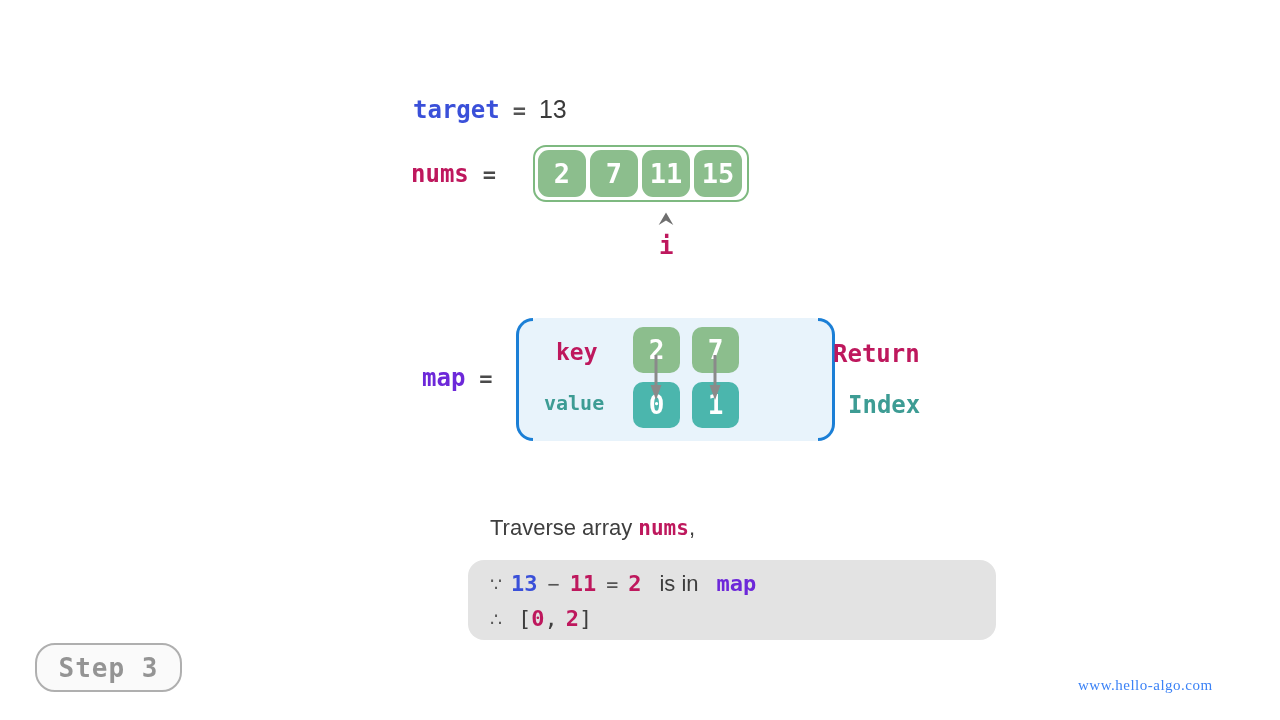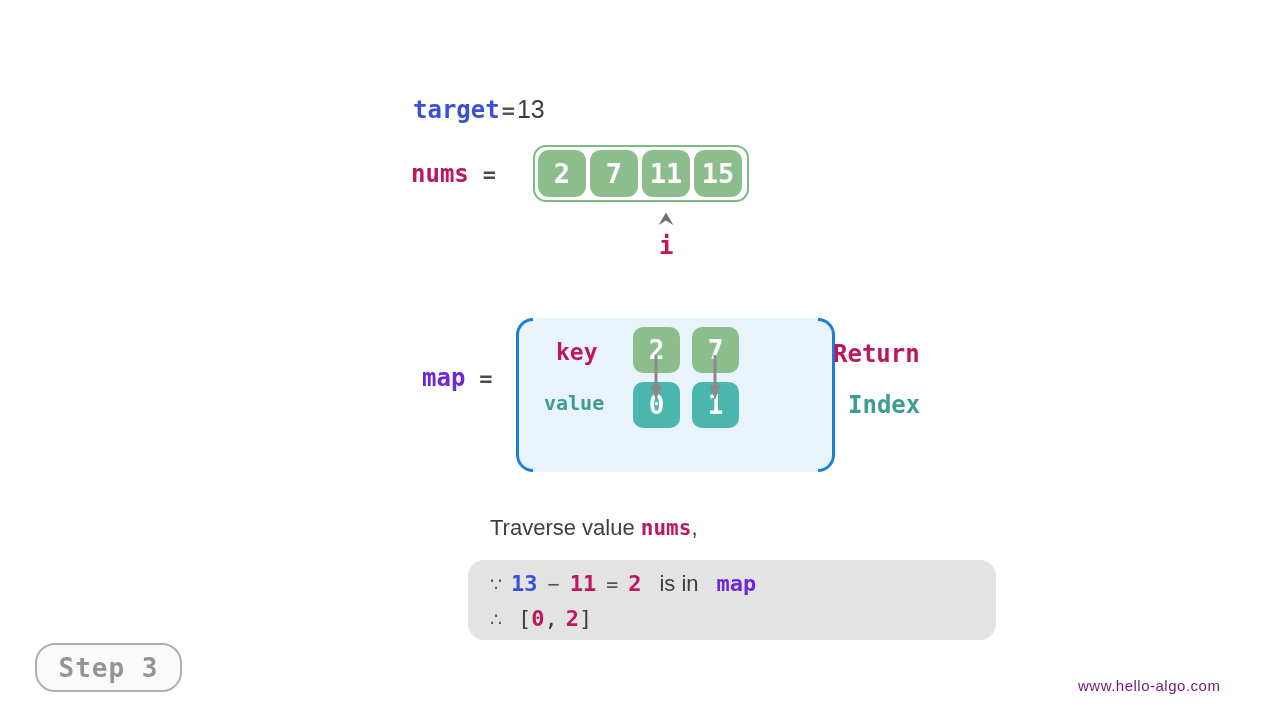--- a/index.html
+++ b/index.html
@@ -8,40 +8,40 @@
             font-family:"Liberation Sans", sans-serif; }
   .row { position:absolute; display:flex; align-items:baseline; }
 
   .mono-b { font-family:"DejaVu Sans Mono", monospace; font-weight:bold; }
   .kw-blue { color:#3A50D9; }
   .az-blue { color:#6d28d9; }
   .grn     { color:#be185d; }
   .teal    { color:#3D9C94; }
 
   
-  .target-row { gap:2px; font-size:24px; }
+  .target-row { gap:13px; font-size:24px; }
   .target-row .eq { font-family:"DejaVu Sans Mono", monospace; font-weight:bold; color:#555; font-size:22px; }
   .target-val { color:#3A3A3A; font-size:25px; }
 
   
   .assign-label { gap:14px; font-size:24px; }
   .assign-label .eq { font-family:"DejaVu Sans Mono", monospace; font-weight:bold; color:#4A4A4A; font-size:22px; }
 
   .nums-array { position:absolute; left:533px; top:145px; width:216px; height:57px;
                 border:2px solid #7EB980; border-radius:13px; background:#fff;
                 display:flex; gap:4px; padding:3px; }
   .cell { display:flex; align-items:center; justify-content:center;
           font-family:"DejaVu Sans Mono", monospace; font-weight:bold; color:#ffffff; }
   .nums-array .cell { width:48px; height:47px; border-radius:11px; background:#8CBE8D; font-size:27px; }
 
   .caret-svg { position:absolute; left:658px; top:212px; }
   .pointer-i { position:absolute; left:659px; top:232px; font-size:24px; }
 
   
-  .map-box { position:absolute; left:518px; top:318px; width:315px; height:154px;
+  .map-box { position:absolute; left:518px; top:318px; width:315px; height:123px;
              background:#E8F3FB; border-radius:20px; }
   .bracket { position:absolute; top:0; bottom:0; width:17px; border:3px solid #1B7FD6; }
   .bracket-left  { left:-2px;  border-right:none; border-radius:20px 0 0 20px; }
   .bracket-right { right:-2px; border-left:none;  border-radius:0 20px 20px 0; }
 
   .key-label   { position:absolute; left:38px; top:21px; font-size:23px; }
   .value-label { position:absolute; left:26px; top:73px; font-size:20px; }
 
   .map-box .cell { position:absolute; width:47px; height:46px; border-radius:10px; font-size:26px; }
   .k0 { left:115px; top:9px;  background:#8CBE8D; }
@@ -71,22 +71,22 @@
   .br-open { margin-left:7px; }
 
   
   .step-badge { position:absolute; left:35px; top:643px; width:147px; height:49px;
                 background:#FAFAFA; border:2px solid #AFAFAF; border-radius:20px;
                 display:flex; align-items:center; justify-content:center; }
   .step-badge span { font-family:"DejaVu Sans Mono", monospace; font-weight:bold;
                      color:#949494; font-size:26px; letter-spacing:1px; }
 
   
-  .watermark { position:absolute; left:1078px; top:677px; font-family:Liberation Sans, sans-serif;
-               font-size:15px; color:#701a75; letter-spacing:0.5px; }
+  .watermark { position:absolute; left:1078px; top:677px; font-family:Liberation Serif, serif;
+               font-size:15px; color:#3b82f6; letter-spacing:0.5px; }
 </style>
 </head>
 <body>
 
 <div class="canvas">
 
   <div class="row target-row" style="left:413px; top:95px;">
     <span class="mono-b kw-blue">target</span>
     <span class="eq">=</span>
     <span class="target-val">13</span>
@@ -133,21 +133,21 @@
     <svg class="map-arrow a1" width="14" height="48" viewBox="0 0 14 48">
       <line x1="7" y1="0" x2="7" y2="32" stroke="#8A8A8A" stroke-width="3"></line>
       <path d="M1.5 30 L12.5 30 L7 45 Z" fill="#8A8A8A"></path>
     </svg>
   </div>
 
   <span class="element-label mono-b grn">Return</span>
   <span class="index-label mono-b teal">Index</span>
 
   <div class="caption">
-    <span>Traverse value </span><span class="mono-b grn">nums</span><span>,</span>
+    <span>Traverse array </span><span class="mono-b grn">nums</span><span>,</span>
   </div>
 
   <div class="result-box">
     <div class="r-line">
       <span class="sym">∵</span>
       <span class="mono-b kw-blue">13</span>
       <span class="op">−</span>
       <span class="mono-b grn">11</span>
       <span class="op">=</span>
       <span class="mono-b grn">2</span>

